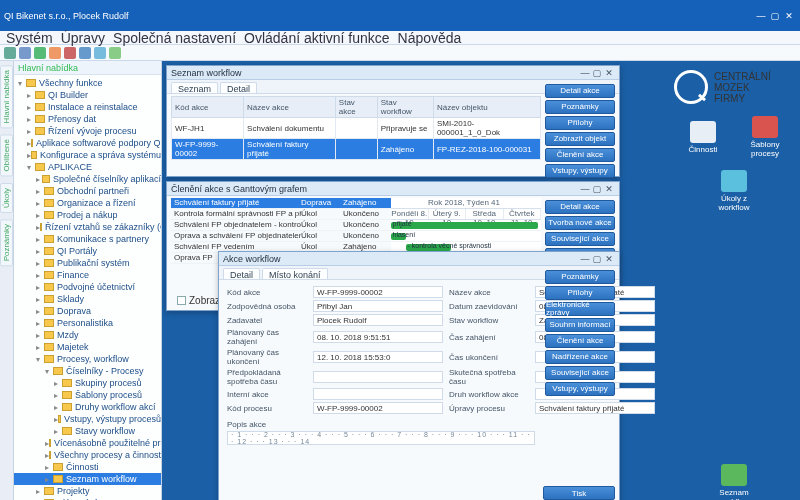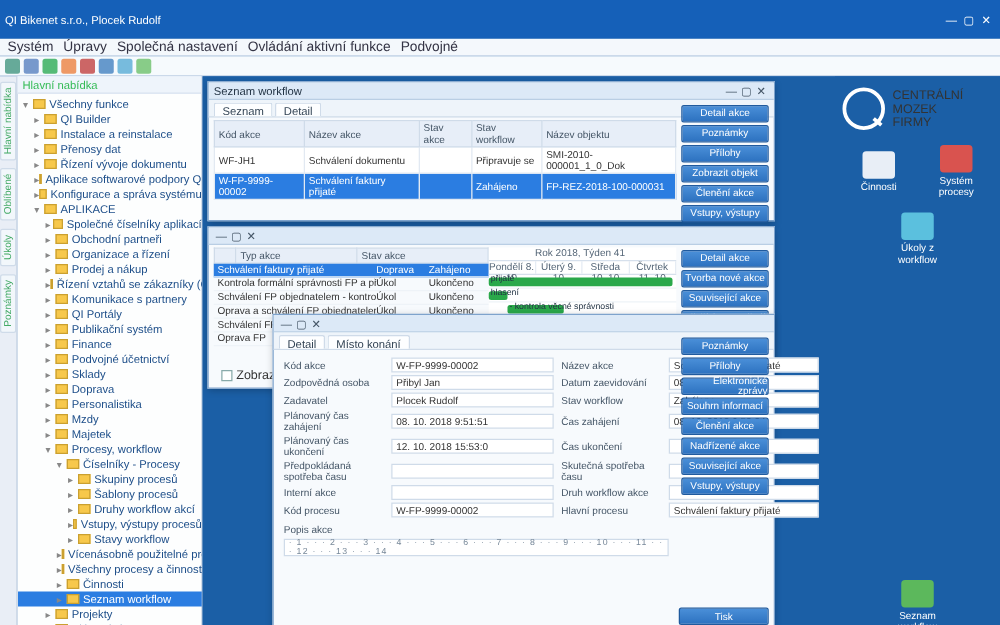--- a/index.html
+++ b/index.html
@@ -1,21 +1,21 @@
 <!DOCTYPE html>
 <html><head>
 <meta charset="utf-8">
 <style>
 *{box-sizing:border-box;margin:0;padding:0;font-family:"Segoe UI",Tahoma,sans-serif;font-size:10px;color:#333}
 body{background:#1b5fa6;width:800px;height:500px;overflow:hidden;position:relative}
 .titlebar{height:31px;background:#1560b8;display:flex;align-items:center;padding:12px 4px;color:#fff}
 .titlebar .t{flex:1;font-size:9px;color:#fff}
 .titlebar .wbtn{width:14px;text-align:center;color:#fff;font-size:9px}
 .menubar{height:14px;background:#f4f8fc;display:flex;gap:8px;padding:0 6px;align-items:center;border-bottom:1px solid #cbd9ea}
-.menubar span{font-size:11px;color:#334}
+.menubar span{font-size:14px;color:#334}
 .toolbar{height:16px;background:#f6fafd;display:flex;gap:3px;padding:0 4px;align-items:center;border-bottom:1px solid #cbd9ea}
 .toolbar .ico{width:12px;height:12px;border-radius:2px}
 .main{display:flex;height:calc(500px - 46px)}
 .leftrail{width:14px;background:#e9eef6;border-right:1px solid #c6d3e4;display:flex;flex-direction:column;align-items:center;gap:6px;padding-top:4px}
 .leftrail .tab{writing-mode:vertical-rl;transform:rotate(180deg);font-size:8px;color:#4a6;padding:4px 1px;background:#f2f7fb;border:1px solid #cfdbe9;border-radius:2px}
 .sidebar{width:148px;background:#fdfefe;border-right:1px solid #c6d3e4;display:flex;flex-direction:column}
 .sidebar .hdr{height:14px;background:#eef4fb;border-bottom:1px solid #d7e2ef;padding:0 4px;display:flex;align-items:center;font-size:9px;color:#3b5}
 .tree{flex:1;overflow:auto;padding:2px 0}
 .tree .nd{display:flex;align-items:center;height:12px;padding-left:4px;white-space:nowrap}
 .tree .nd .tw{width:8px;color:#888;font-size:8px}
@@ -28,21 +28,21 @@
 .panel .ph{height:14px;background:#dce9f7;border-bottom:1px solid #b9cee4;display:flex;align-items:center;padding:0 4px}
 .panel .ph .pt{flex:1;font-size:9px;color:#234}
 .panel .ph .pb{width:12px;text-align:center;font-size:9px;color:#456}
 .tabs{height:14px;display:flex;gap:2px;padding:2px 4px 0;background:#eef4fa;border-bottom:1px solid #cfdbe9}
 .tabs .tab{padding:1px 6px;font-size:9px;background:#fdfeff;border:1px solid #cfdbe9;border-bottom:none;border-radius:2px 2px 0 0;color:#345}
 .grid{width:100%;border-collapse:collapse}
 .grid th{background:#e7eef8;border:1px solid #cfdbe9;font-size:8px;font-weight:normal;color:#456;padding:1px 3px;text-align:left;height:12px}
 .grid td{border:1px solid #e2e9f2;font-size:8px;padding:1px 3px;height:11px;background:#fff}
 .grid tr.sel td{background:#2b7de1;color:#fff}
 .btncol{position:absolute;right:2px;top:16px;width:74px;display:flex;flex-direction:column;gap:2px;padding:2px}
-.btncol .b{height:14px;background:linear-gradient(#4a8fd8,#2d72c0);border:1px solid #1f5a9e;border-radius:2px;color:#fff;font-size:8px;display:flex;align-items:center;justify-content:center;text-align:right;line-height:1}
+.btncol .b{height:14px;background:linear-gradient(#4a8fd8,#2d72c0);border:1px solid #1f5a9e;border-radius:2px;color:#fff;font-size:8px;display:flex;align-items:center;justify-content:center;text-align:left;line-height:1}
 .gantt{display:flex}
 .gantt .gl{width:220px}
 .gantt .gr{flex:1;background:#fff;position:relative}
 .gantt .ghdr{height:11px;display:flex;border-bottom:1px solid #d6e0ec}
 .gantt .ghdr div{flex:1;font-size:8px;text-align:center;border-right:1px solid #e5ecf4;color:#567}
 .gantt .grow{height:11px;position:relative;border-bottom:1px solid #eef3f8}
 .gantt .bar{position:absolute;height:7px;top:2px;border-radius:2px}
 .frm{padding:4px 6px;display:grid;grid-template-columns:80px 130px 80px 120px;gap:2px 6px;align-items:center}
 .frm label{font-size:8px;color:#456}
 .frm .val{font-size:8px;background:#fff;border:1px solid #cfdbe9;height:12px;padding:0 3px;display:flex;align-items:center}
@@ -66,21 +66,21 @@
   <span class="t">QI Bikenet s.r.o., Plocek Rudolf</span>
   <span class="wbtn">—</span>
   <span class="wbtn">▢</span>
   <span class="wbtn">✕</span>
 </div>
 <div class="menubar">
   <span>Systém</span>
   <span>Úpravy</span>
   <span>Společná nastavení</span>
   <span>Ovládání aktivní funkce</span>
-  <span>Podvojné</span>
+  <span>Nápověda</span>
 </div>
 <div class="toolbar">
   <div class="ico" style="background:#6a9"></div>
   <div class="ico" style="background:#79c"></div>
   <div class="ico" style="background:#5b7"></div>
   <div class="ico" style="background:#e96"></div>
   <div class="ico" style="background:#c66"></div>
   <div class="ico" style="background:#69c"></div>
   <div class="ico" style="background:#7bd"></div>
   <div class="ico" style="background:#8c8"></div>
@@ -113,21 +113,21 @@
           <span class="lbl">Instalace a reinstalace</span>
         </div>
         <div class="nd" style="padding-left: 13px;">
           <span class="tw">▸</span>
           <span class="fi"></span>
           <span class="lbl">Přenosy dat</span>
         </div>
         <div class="nd" style="padding-left: 13px;">
           <span class="tw">▸</span>
           <span class="fi"></span>
-          <span class="lbl">Řízení vývoje dokumentu</span>
+          <span class="lbl">Řízení vývoje procesu</span>
         </div>
         <div class="nd" style="padding-left: 13px;">
           <span class="tw">▸</span>
           <span class="fi"></span>
           <span class="lbl">Aplikace softwarové podpory QI</span>
         </div>
         <div class="nd" style="padding-left: 13px;">
           <span class="tw">▸</span>
           <span class="fi"></span>
           <span class="lbl">Konfigurace a správa systému</span>
@@ -331,36 +331,28 @@
           <div class="b">Přílohy</div>
           <div class="b">Zobrazit objekt</div>
           <div class="b">Členění akce</div>
           <div class="b">Vstupy, výstupy</div>
           <div class="b">Ukončit akci</div>
         </div>
     </div>
 
     <div class="panel" style="left:4px;top:120px;width:454px;height:130px">
       <div class="ph">
+          <span class="pt">Členění akce s Ganttovým grafem</span>
         <span class="pb">—</span>
           <span class="pb">▢</span>
           <span class="pb">✕</span>
         </div>
       <div style="padding:2px 78px 0 4px">
         <div class="gantt">
           <div class="gl">
-            <table class="grid" style="width:100%">
-                <tbody>
-                  <tr>
-                    <th></th>
-                    <th>Typ akce</th>
-                    <th>Stav akce</th>
-                  </tr>
-                </tbody>
-              </table>
             <div id="grows">
                 <div style="display: flex; height: 11px; border-bottom: 1px solid rgb(238, 243, 248); background: rgb(43, 125, 225); color: rgb(255, 255, 255);">
                   <div style="flex:1;font-size:8px;padding-left:3px;overflow:hidden;white-space:nowrap;color:#fff">Schválení faktury přijaté</div>
                   <div style="width:42px;font-size:8px;color:#fff">Doprava</div>
                   <div style="width:48px;font-size:8px;color:#fff">Zahájeno</div>
                 </div>
                 <div style="display: flex; height: 11px; border-bottom: 1px solid rgb(238, 243, 248);">
                   <div style="flex:1;font-size:8px;padding-left:3px;overflow:hidden;white-space:nowrap;">Kontrola formální správnosti FP a předání k d.</div>
                   <div style="width:42px;font-size:8px;">Úkol</div>
                   <div style="width:48px;font-size:8px;">Ukončeno</div>
@@ -434,20 +426,21 @@
           <div class="b">Související akce</div>
           <div class="b">Přečíslovat pořadí</div>
           <div class="b">Nahoru</div>
           <div class="b">Dolů</div>
           <div class="b">Výmaz ze struktury</div>
         </div>
     </div>
 
     <div class="panel" style="left:56px;top:190px;width:402px;height:254px">
       <div class="ph">
+          <span class="pt">Akce workflow</span>
         <span class="pb">—</span>
           <span class="pb">▢</span>
           <span class="pb">✕</span>
         </div>
       <div class="tabs">
           <div class="tab">Detail</div>
           <div class="tab">Místo konání</div>
         </div>
       <div style="padding:2px 78px 2px 2px">
         <div class="frm">
@@ -474,21 +467,21 @@
           <label>Předpokládaná spotřeba času</label>
             <div class="val"></div>
           <label>Skutečná spotřeba času</label>
             <div class="val"></div>
           <label>Interní akce</label>
             <div class="val"></div>
           <label>Druh workflow akce</label>
             <div class="val"></div>
           <label>Kód procesu</label>
             <div class="val">W-FP-9999-00002</div>
-          <label>Hlavní procesu</label>
+          <label>Úpravy procesu</label>
             <div class="val">Schválení faktury přijaté</div>
         </div>
         <label style="font-size:8px;padding-left:6px;color:#456">Popis akce</label>
         <div class="ruler">· 1 · · · 2 · · · 3 · · · 4 · · · 5 · · · 6 · · · 7 · · · 8 · · · 9 · · · 10 · · · 11 · · · 12 · · · 13 · · · 14</div>
       </div>
       <div class="btncol" id="bc3">
           <div class="b">Poznámky</div>
           <div class="b">Přílohy</div>
           <div class="b">Elektronické zprávy</div>
           <div class="b">Souhrn informací</div>
@@ -509,21 +502,21 @@
             <div>FIRMY</div>
           </div>
       </div>
       <div class="row">
         <div class="tile">
             <div class="ic"></div>
             <div class="tl">Činnosti</div>
           </div>
         <div class="tile">
             <div class="ic" style="background:#d9534f"></div>
-            <div class="tl">Systém procesy</div>
+            <div class="tl">Šablony procesy</div>
           </div>
       </div>
       <div class="row">
         <div class="tile">
             <div class="ic" style="background:#5bc0de"></div>
             <div class="tl">Úkoly z workflow</div>
           </div>
       </div>
       <div class="row" style="margin-top:auto">
         <div class="tile">

